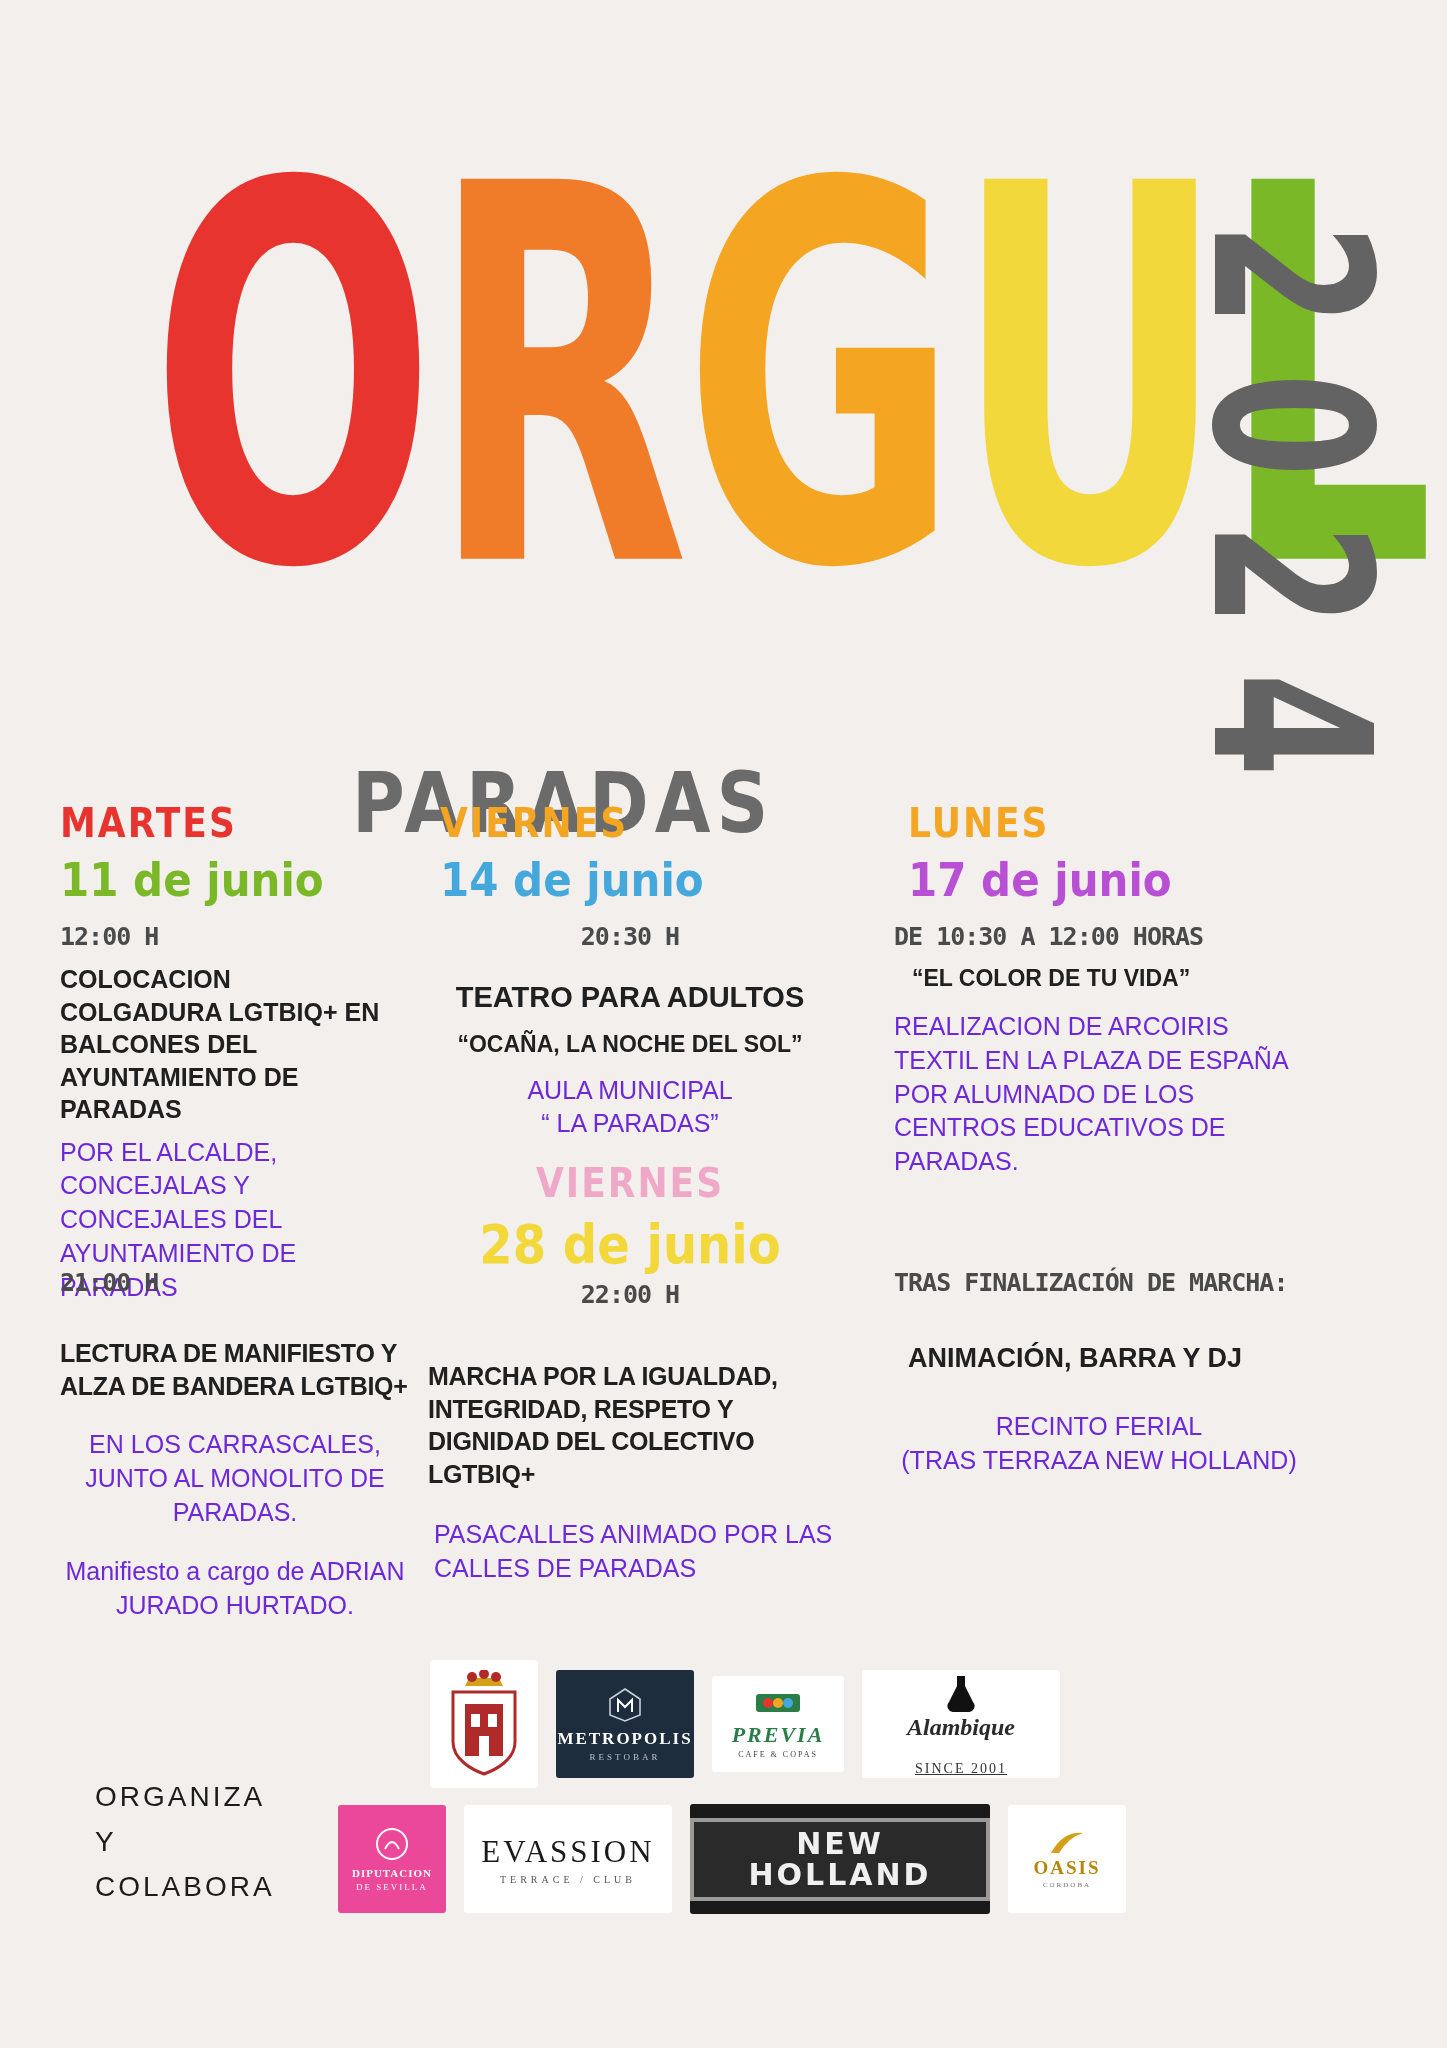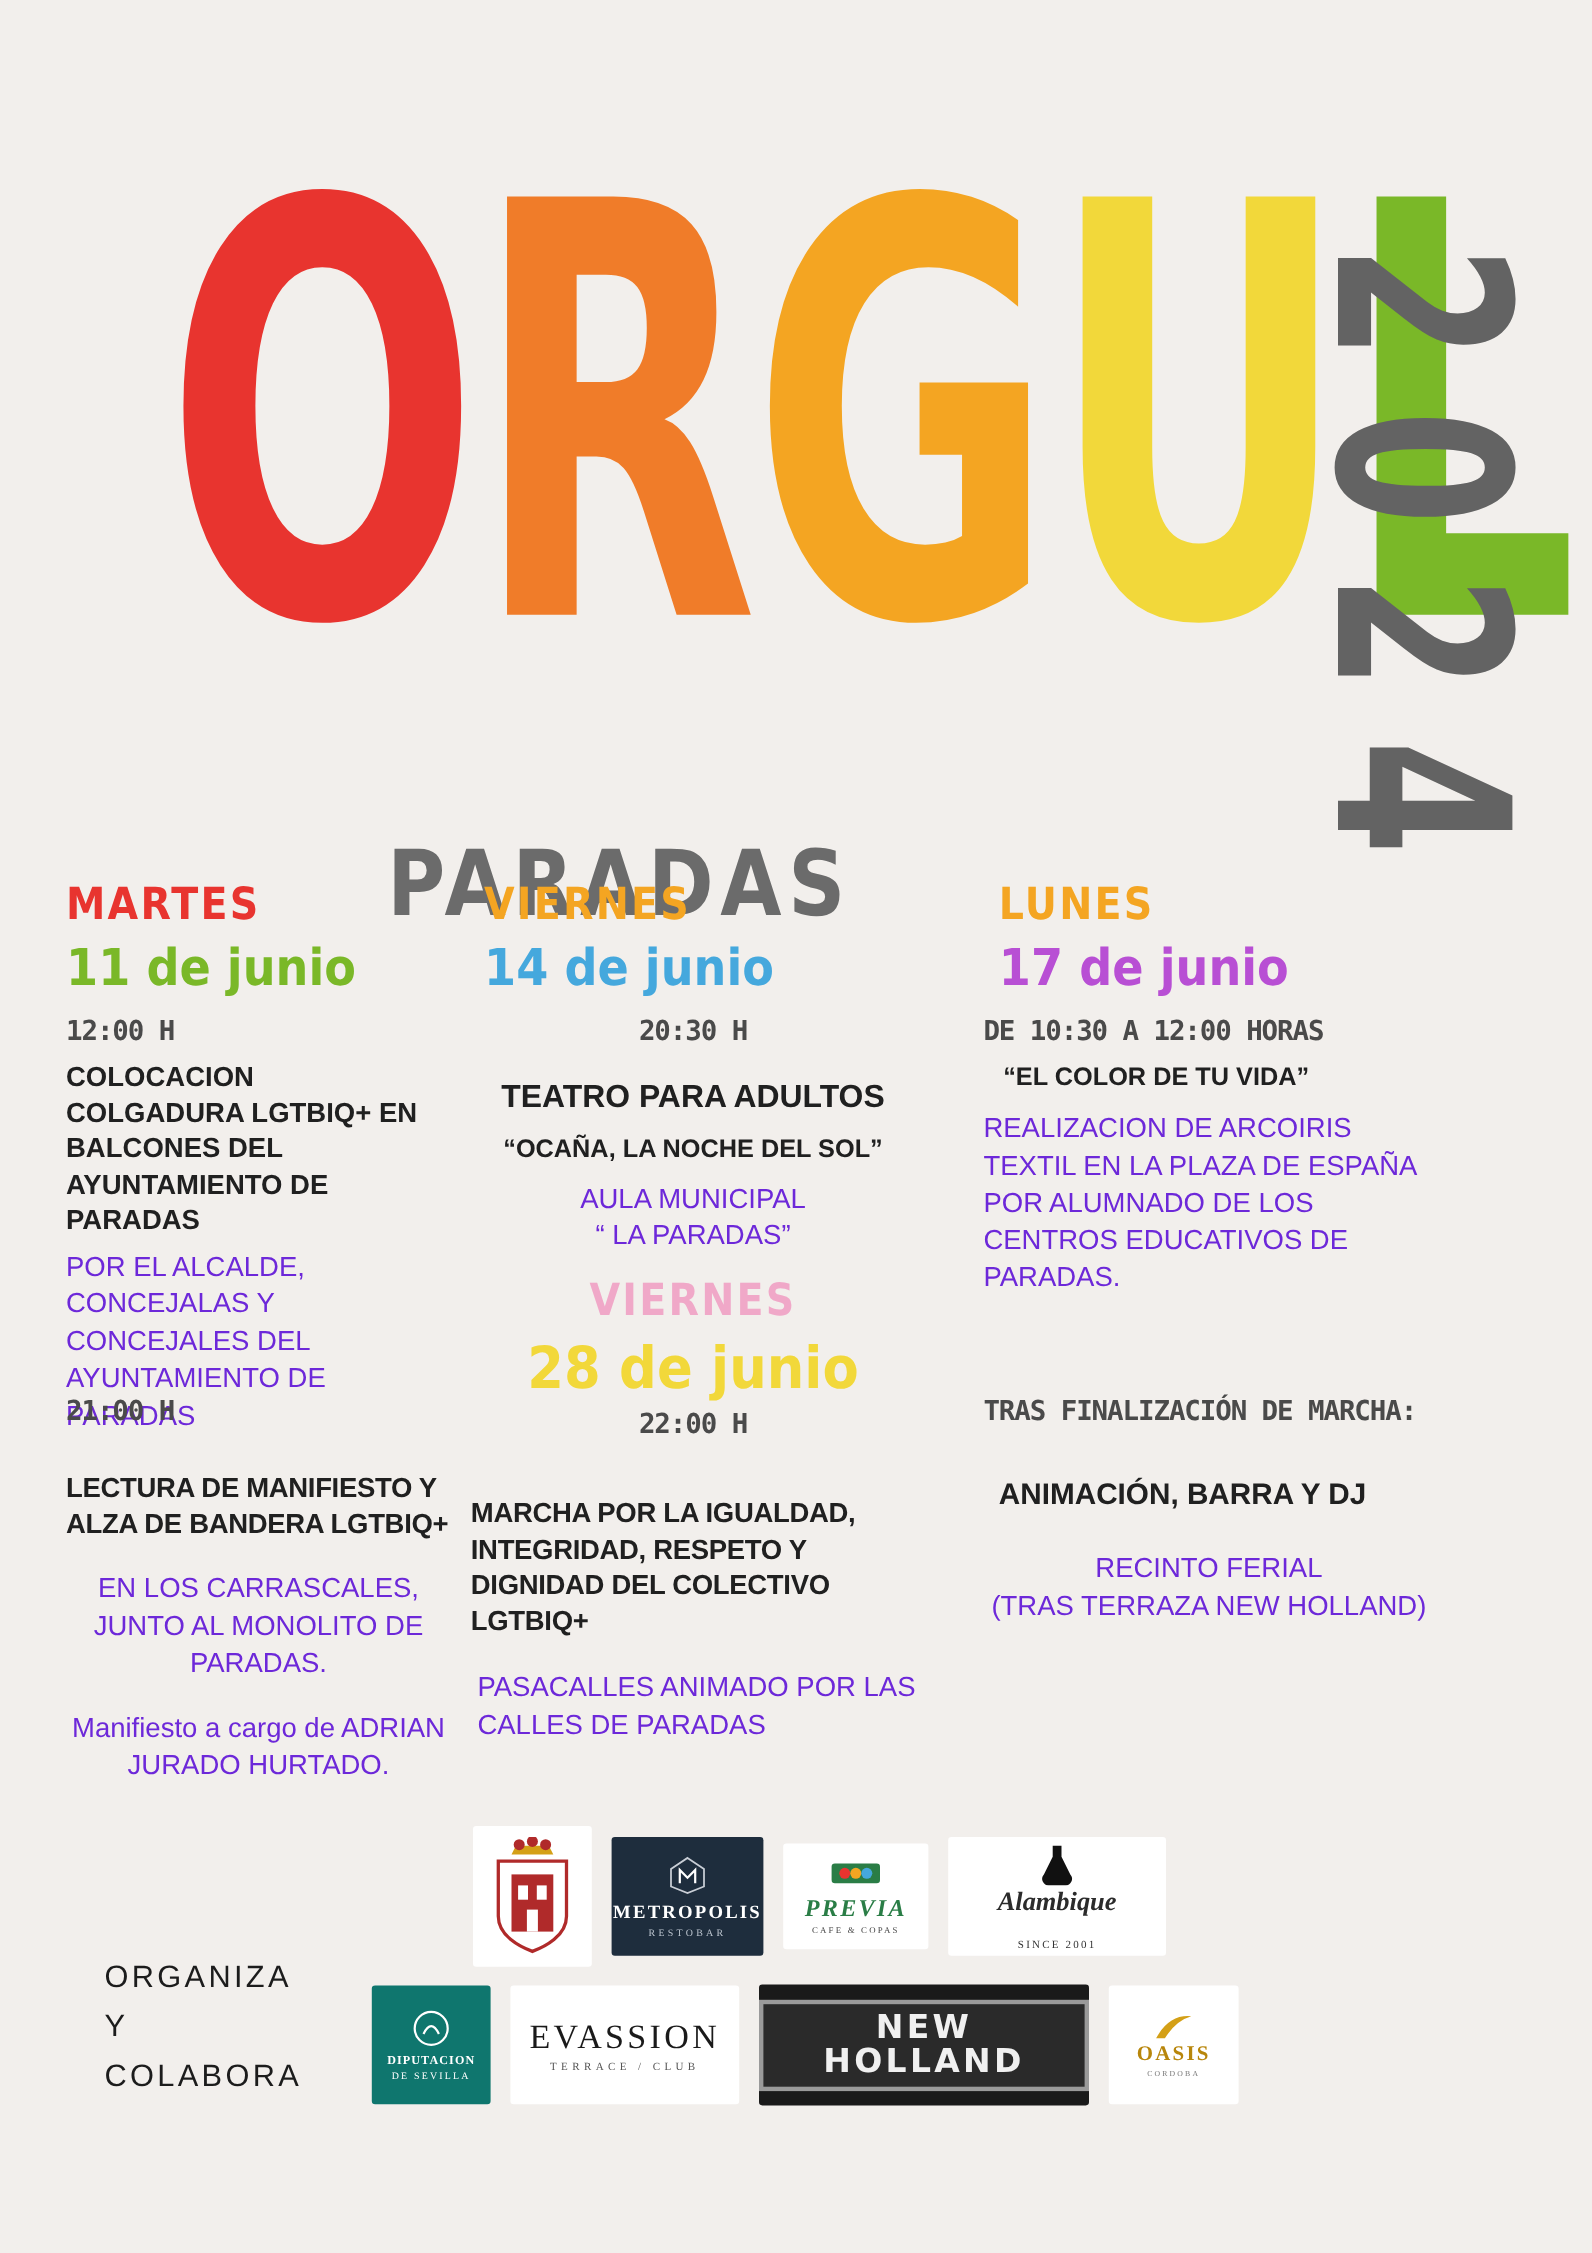--- a/index.html
+++ b/index.html
@@ -155,21 +155,21 @@
     align-items: center;
     justify-content: center;
     overflow: hidden;
     font-family: "Liberation Serif", serif;
     text-align: center;
   }
   .sp-shield   { width: 108px; height: 128px; }
   .sp-metro    { width: 138px; height: 108px; background: #1e2d3d; color: #fff; }
   .sp-previa   { width: 132px; height: 96px; }
   .sp-alamb    { width: 198px; height: 108px; }
-  .sp-dip      { width: 108px; height: 108px; background: #0f766e; color: #fff; }
+  .sp-dip      { width: 108px; height: 108px; background: #ec4899; color: #fff; }
   .sp-evas     { width: 208px; height: 108px; }
   .sp-holland  { width: 300px; height: 110px; background: #1a1a1a; color: #fff; }
   .sp-oasis    { width: 118px; height: 108px; }
 
   .sp-title { font-weight: bold; letter-spacing: 2px; }
 
   .organiza {
     position: absolute;
     left: 95px;
     top: 1775px;
@@ -318,21 +318,21 @@
         <div style="font-size:8px; letter-spacing:2px; color:#444; margin-top:2px;">CAFE &amp; COPAS</div>
       </div>
     </div>
 
     <div class="sp sp-alamb">
       <div>
         <svg width="40" height="40" viewBox="0 0 40 40" style="display:block;margin:0 auto 2px;">
           <path d="M16 4 h8 v10 l8 16 a6 6 0 0 1 -5 10 h-14 a6 6 0 0 1 -5 -10 l8 -16 z" fill="#111"></path>
         </svg>
         <div class="sp-title" style="font-size:24px; font-family:'Liberation Serif',serif; font-style:italic; letter-spacing:0;">Alambique</div>
-        <div style="font-size:10px; letter-spacing:2px; color:#333; margin-top:20px;">SINCE 2001</div>
+        <div style="font-size:14px; letter-spacing:2px; color:#333; margin-top:20px;text-decoration:underline;">SINCE 2001</div>
       </div>
     </div>
   </div>
 
   <div class="sp-row" style="margin-left:-92px;">
 
     <div class="sp sp-dip">
       <div>
         <svg width="34" height="34" viewBox="0 0 34 34" style="display:block;margin:0 auto 6px;">
           <circle cx="17" cy="17" r="15" fill="none" stroke="#ffffff" stroke-width="2"></circle>

